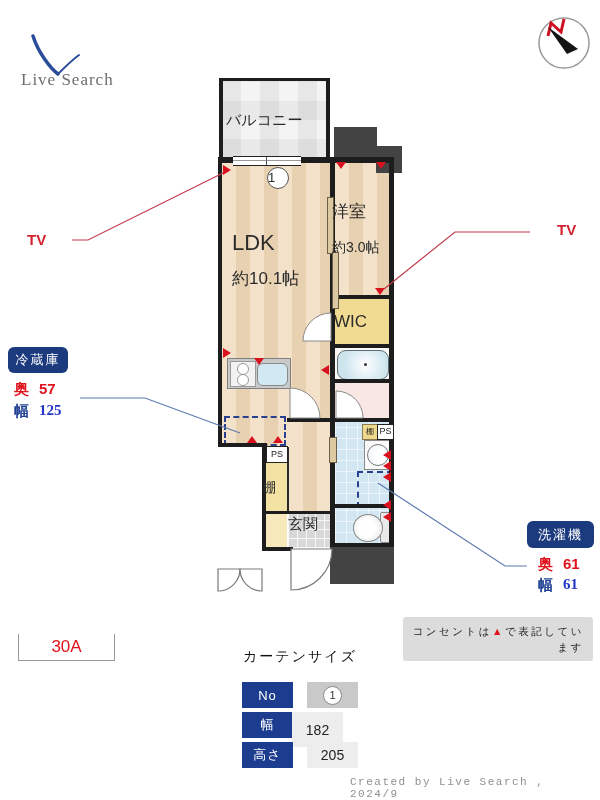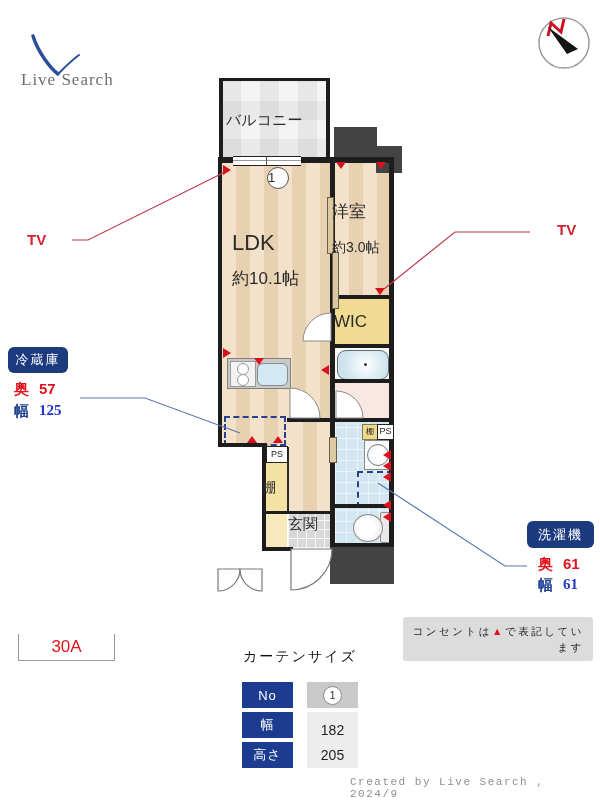--- a/index.html
+++ b/index.html
@@ -214,21 +214,21 @@
   <div class="abs ct-title" style="left:240px;top:648px;width:120px;">カーテンサイズ</div>
   <div class="abs ct-h" style="left:242px;top:682px;width:51px;height:26px;">
     <span>No</span>
     </div>
   <div class="abs ct-v first" style="left:307px;top:682px;width:51px;height:26px;">
     <span class="circ">1</span>
     </div>
   <div class="abs ct-h" style="left:242px;top:712px;width:51px;height:26px;">
     <span>幅</span>
     </div>
-  <div class="abs ct-v" style="left:307px;top:712px;width:51px;height:35px;">
+  <div class="abs ct-v" style="left:292px;top:712px;width:51px;height:35px;">
     <span>182</span>
     </div>
   <div class="abs ct-h" style="left:242px;top:742px;width:51px;height:26px;">
     <span>高さ</span>
     </div>
   <div class="abs ct-v" style="left:307px;top:742px;width:51px;height:26px;">
     <span>205</span>
     </div>
 
   <div class="abs notes" style="left:403px;top:617px;width:172px;text-align:right;">

